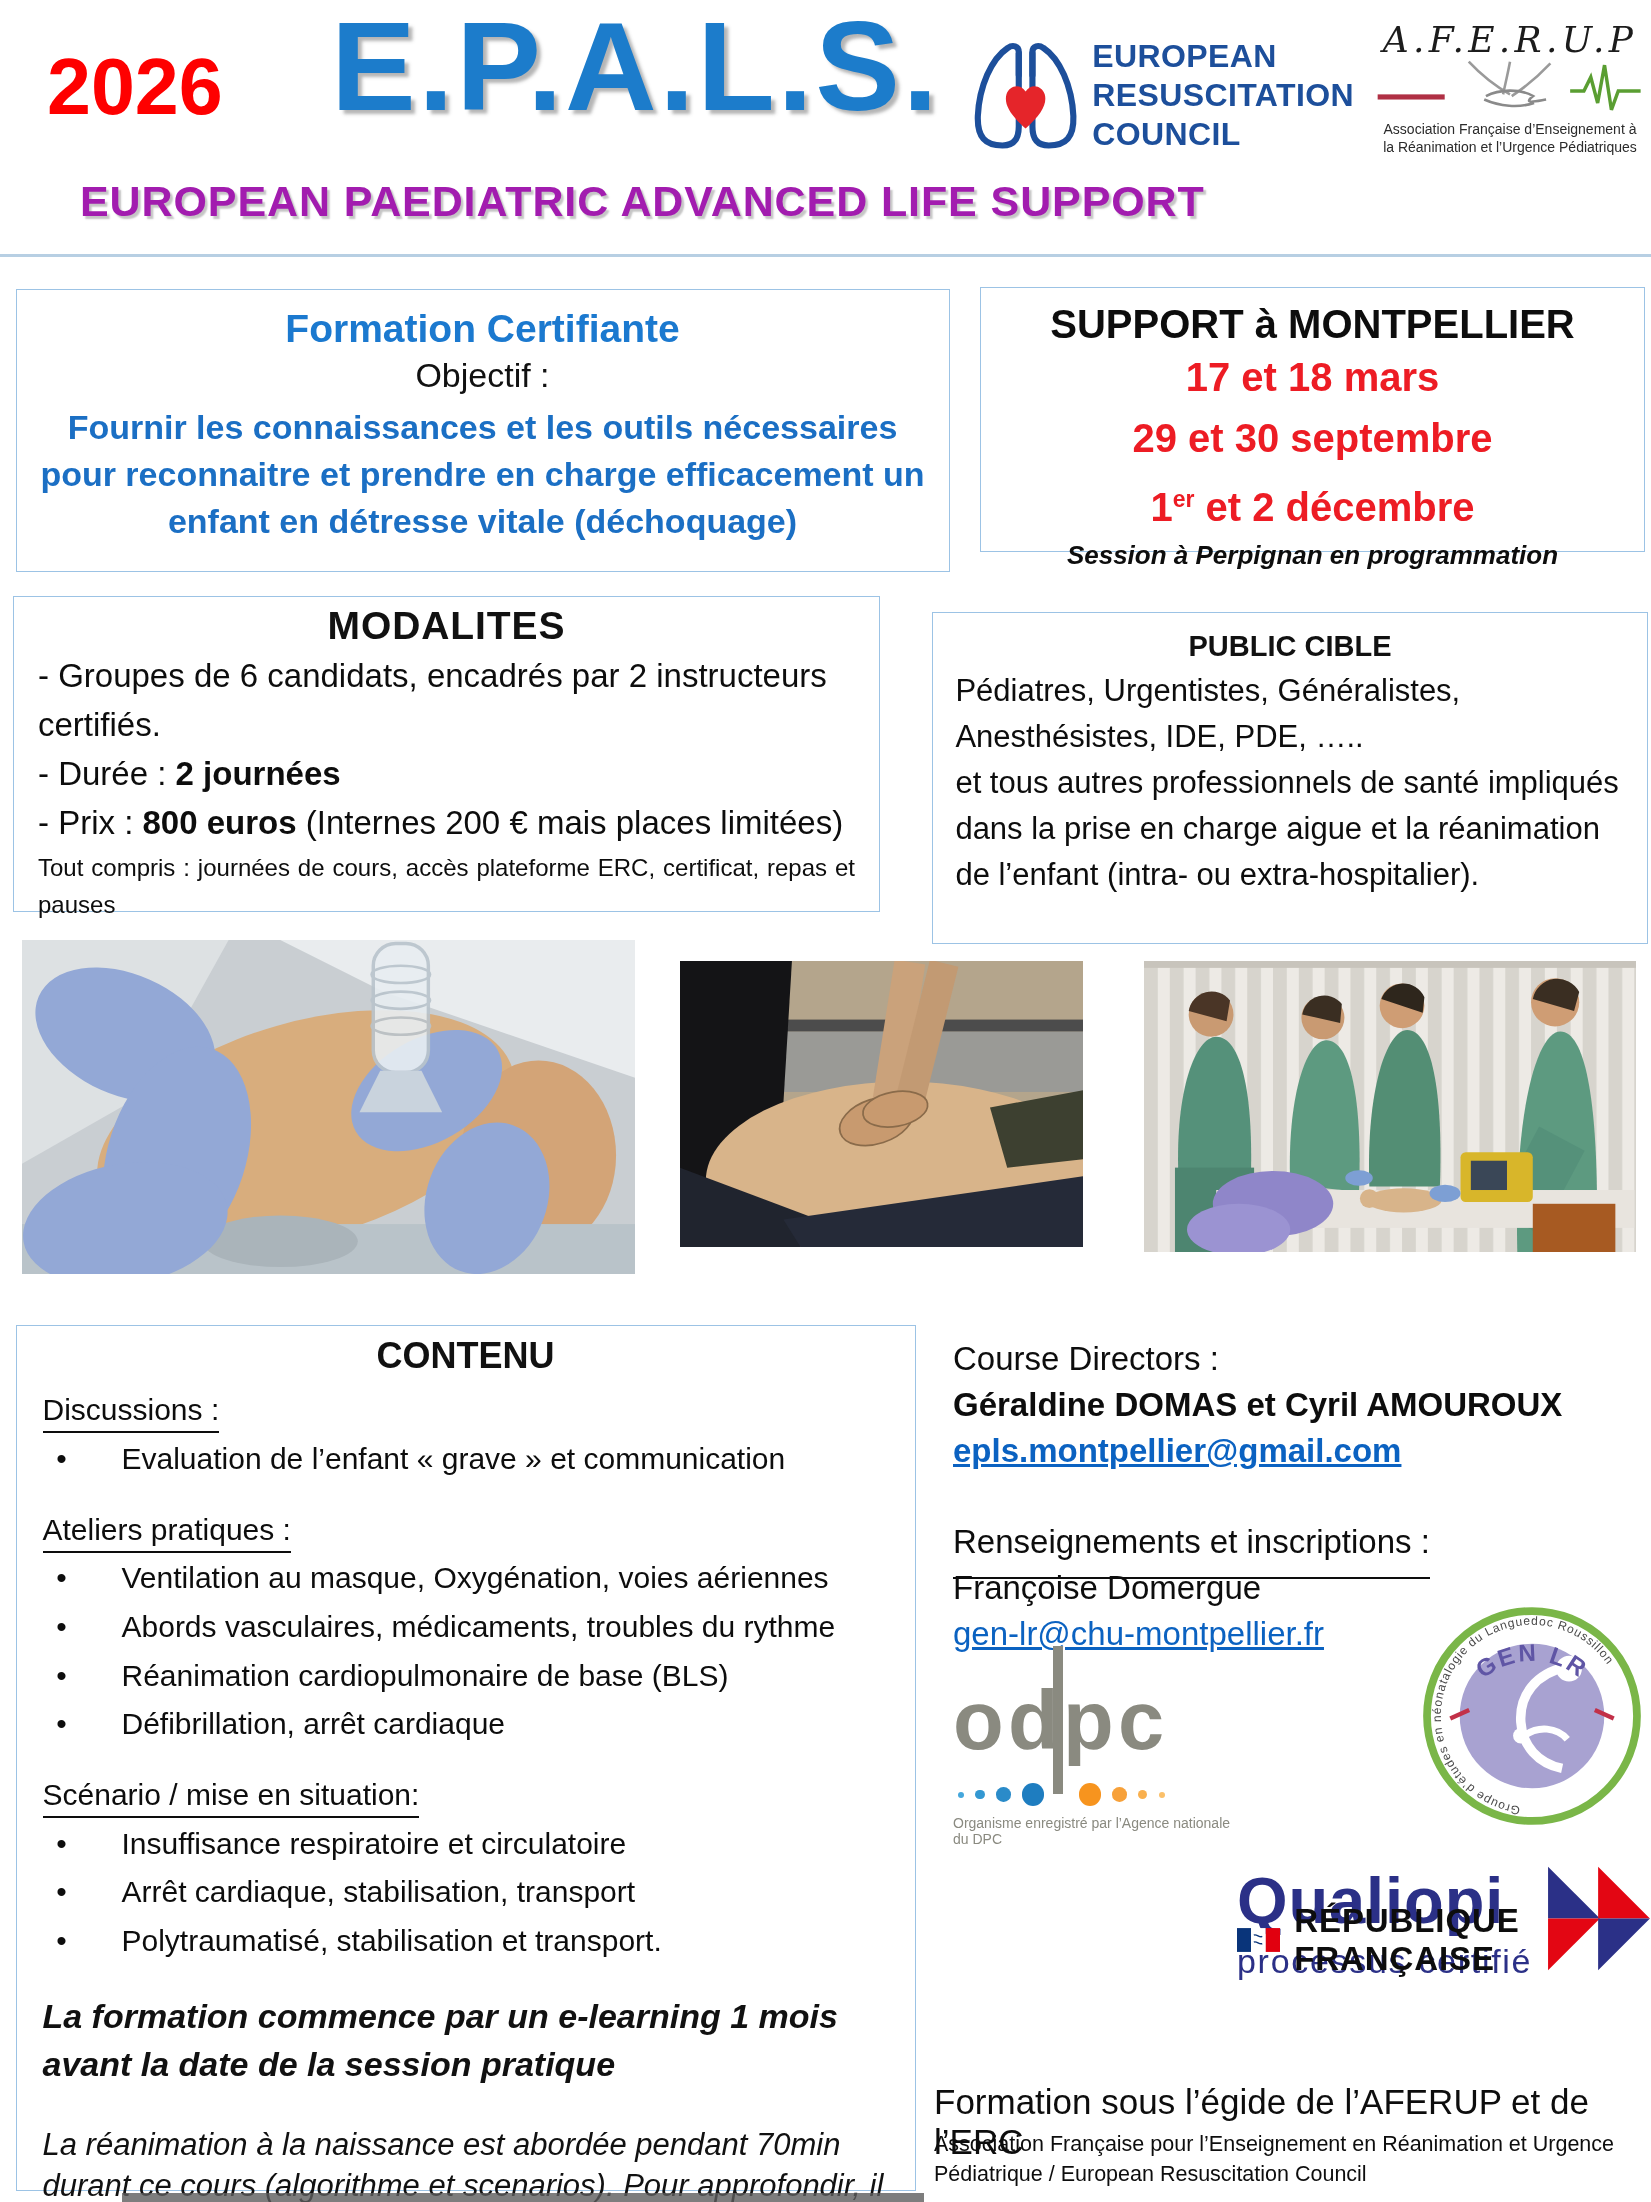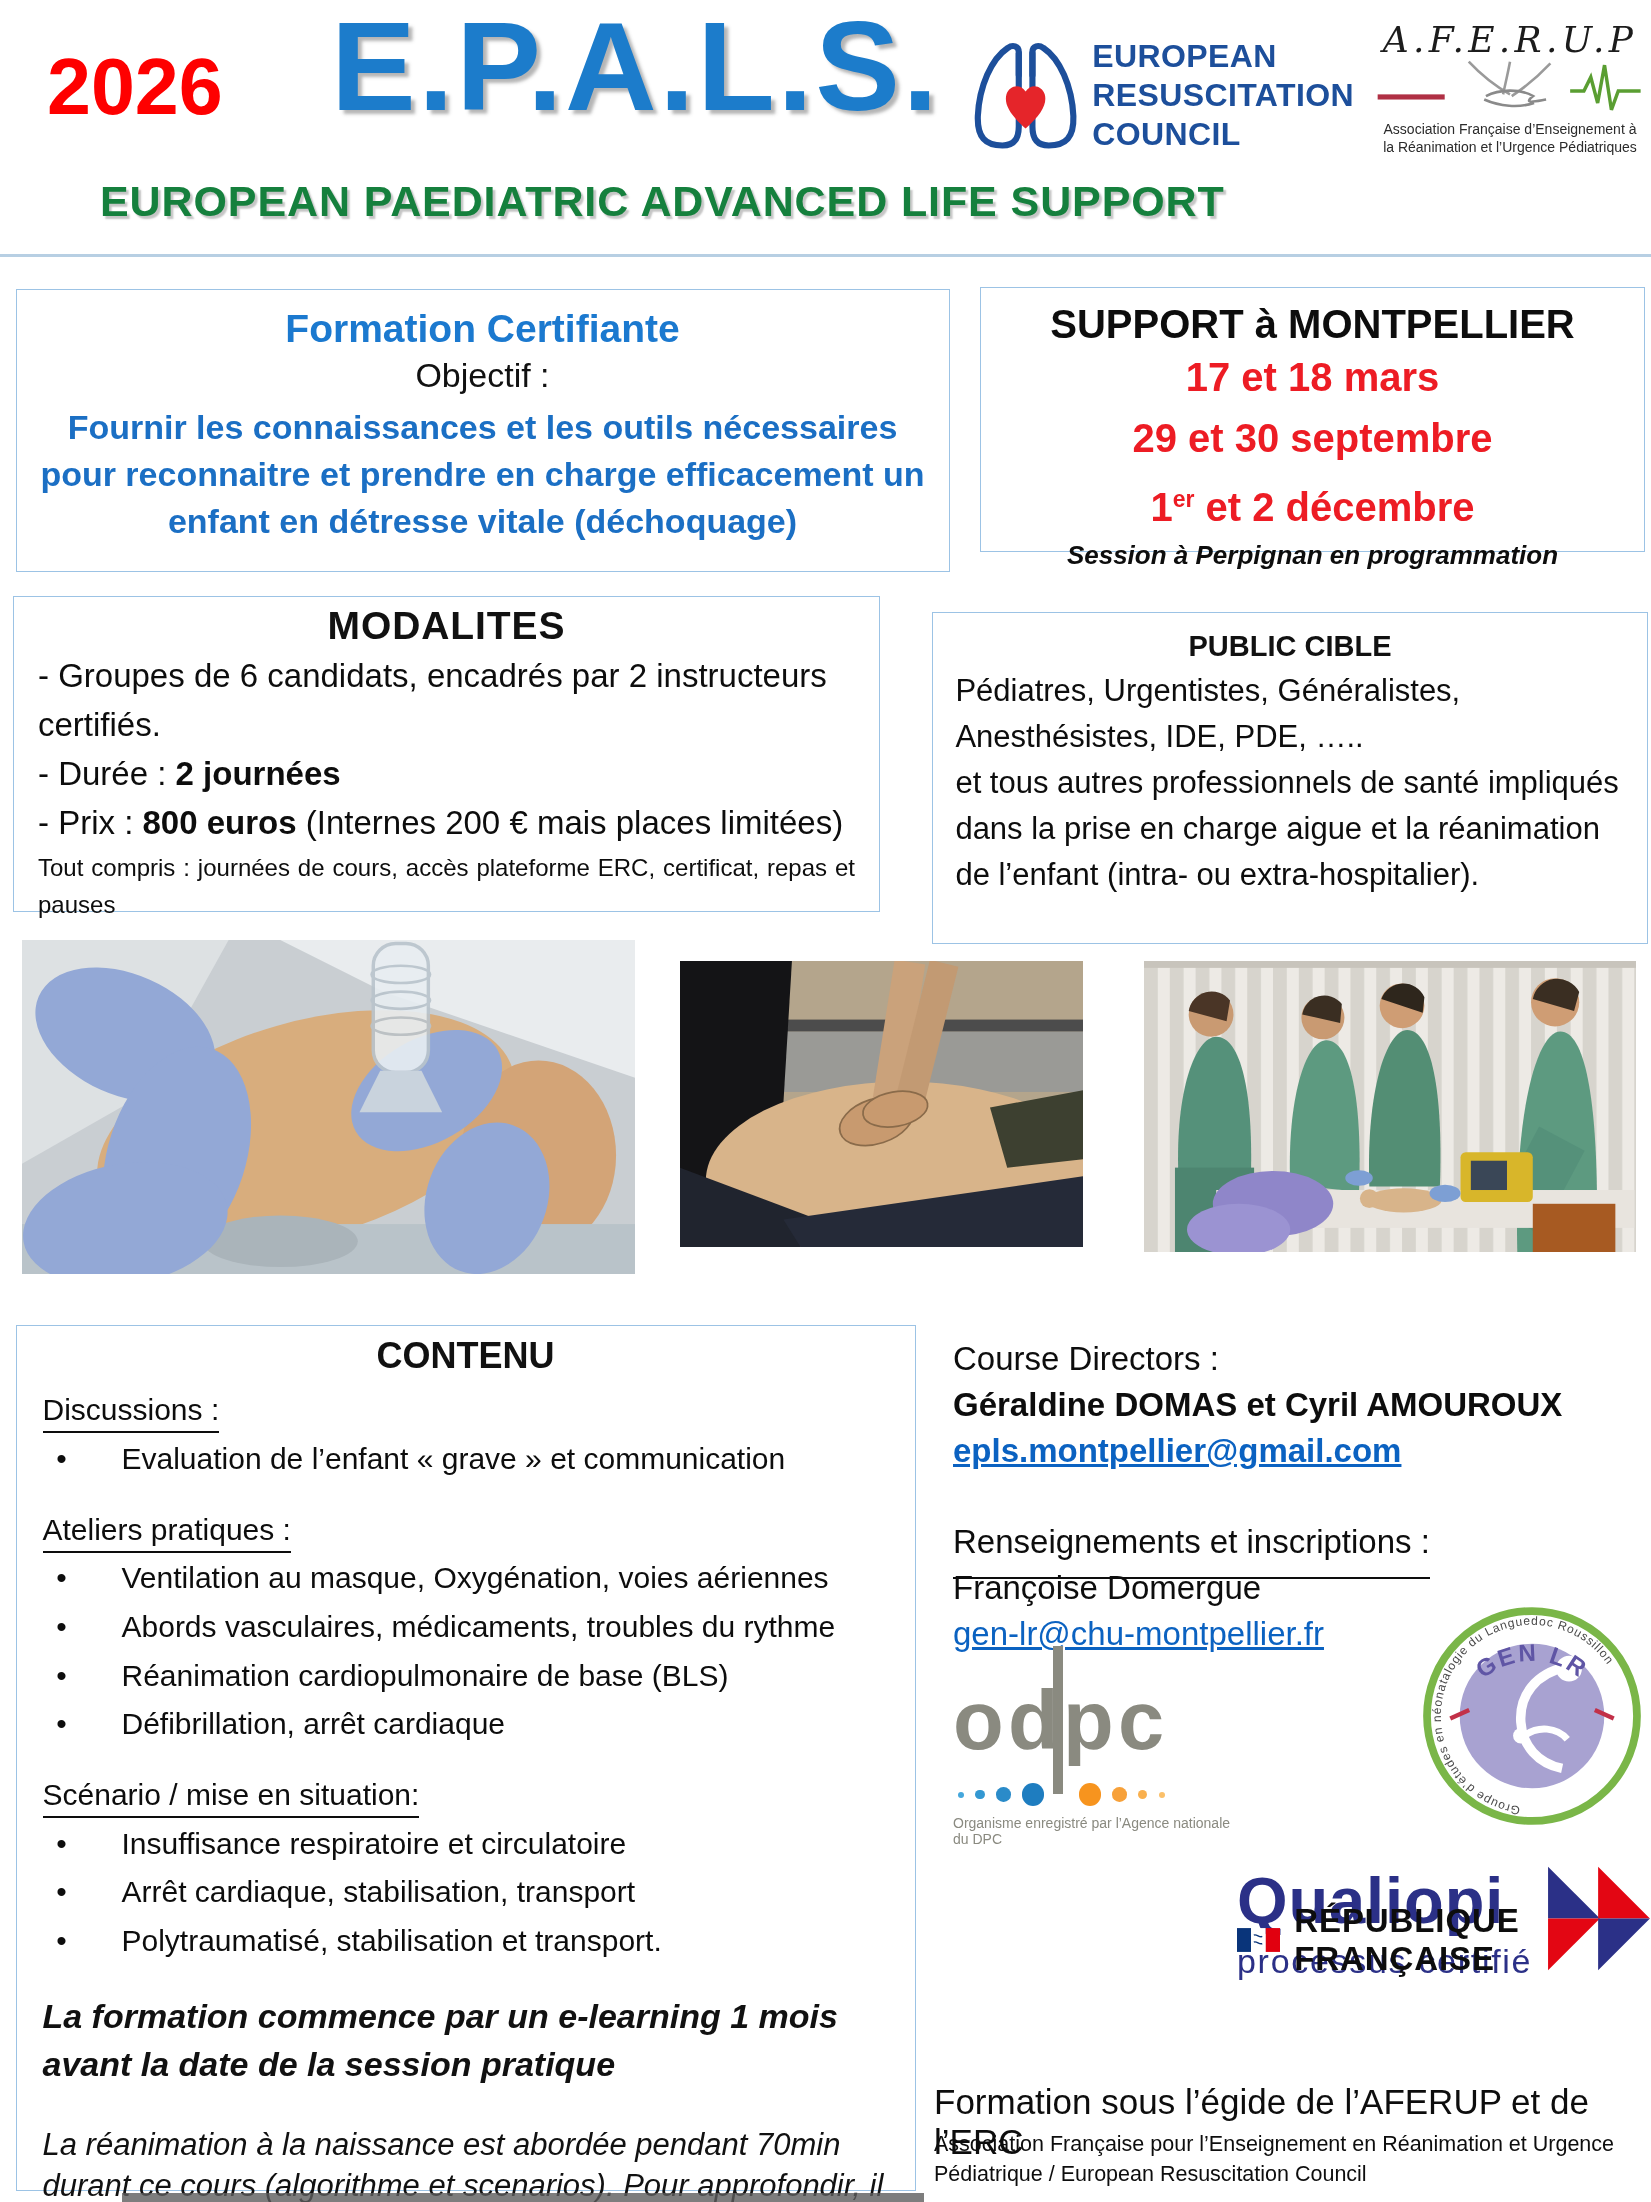--- a/index.html
+++ b/index.html
@@ -3,21 +3,21 @@
 <meta charset="utf-8">
 <style>
   html,body{margin:0;padding:0;background:#fff;}
   .page{position:relative;width:1652px;height:2203px;background:#ffffff;overflow:hidden;
         font-family:"Liberation Sans",sans-serif;color:#111;}
 
   
   .year{position:absolute;left:47px;top:41px;font-size:79px;font-weight:bold;color:#fe0000;}
   .mainTitle{position:absolute;left:331px;top:-6.9px;font-size:127px;font-weight:bold;color:#1c7ccb;
              letter-spacing:2.6px;text-shadow:4.3px 4.3px 3.4px rgba(90,90,90,.45);}
-  .subtitle{position:absolute;left:100px;top:177px;font-size:43px;font-weight:bold;color:#15803d;
+  .subtitle{position:absolute;left:80px;top:177px;font-size:43px;font-weight:bold;color:#a21caf;
             text-shadow:2.6px 2.6px 1.7px rgba(110,110,110,.4);letter-spacing:0.9px;}
   .rule{position:absolute;left:0;top:254px;width:1652px;height:2.6px;background:#b7cfe3;}
 
   .ercLogo{position:absolute;left:971px;top:26px;width:383px;display:flex;align-items:center;gap:12px;}
   .ercText{font-size:32px;font-weight:bold;color:#1d4f9b;line-height:39px;letter-spacing:0.4px;}
 
   .aferup{position:absolute;left:1373px;top:19px;width:274px;text-align:center;}
   .afTitle{font-family:"DejaVu Serif",serif;font-style:italic;font-size:36px;color:#1c1c1c;letter-spacing:4.3px;}
   .afCap{font-size:14px;line-height:18px;color:#2b2b2b;margin-top:1.7px;}
 

